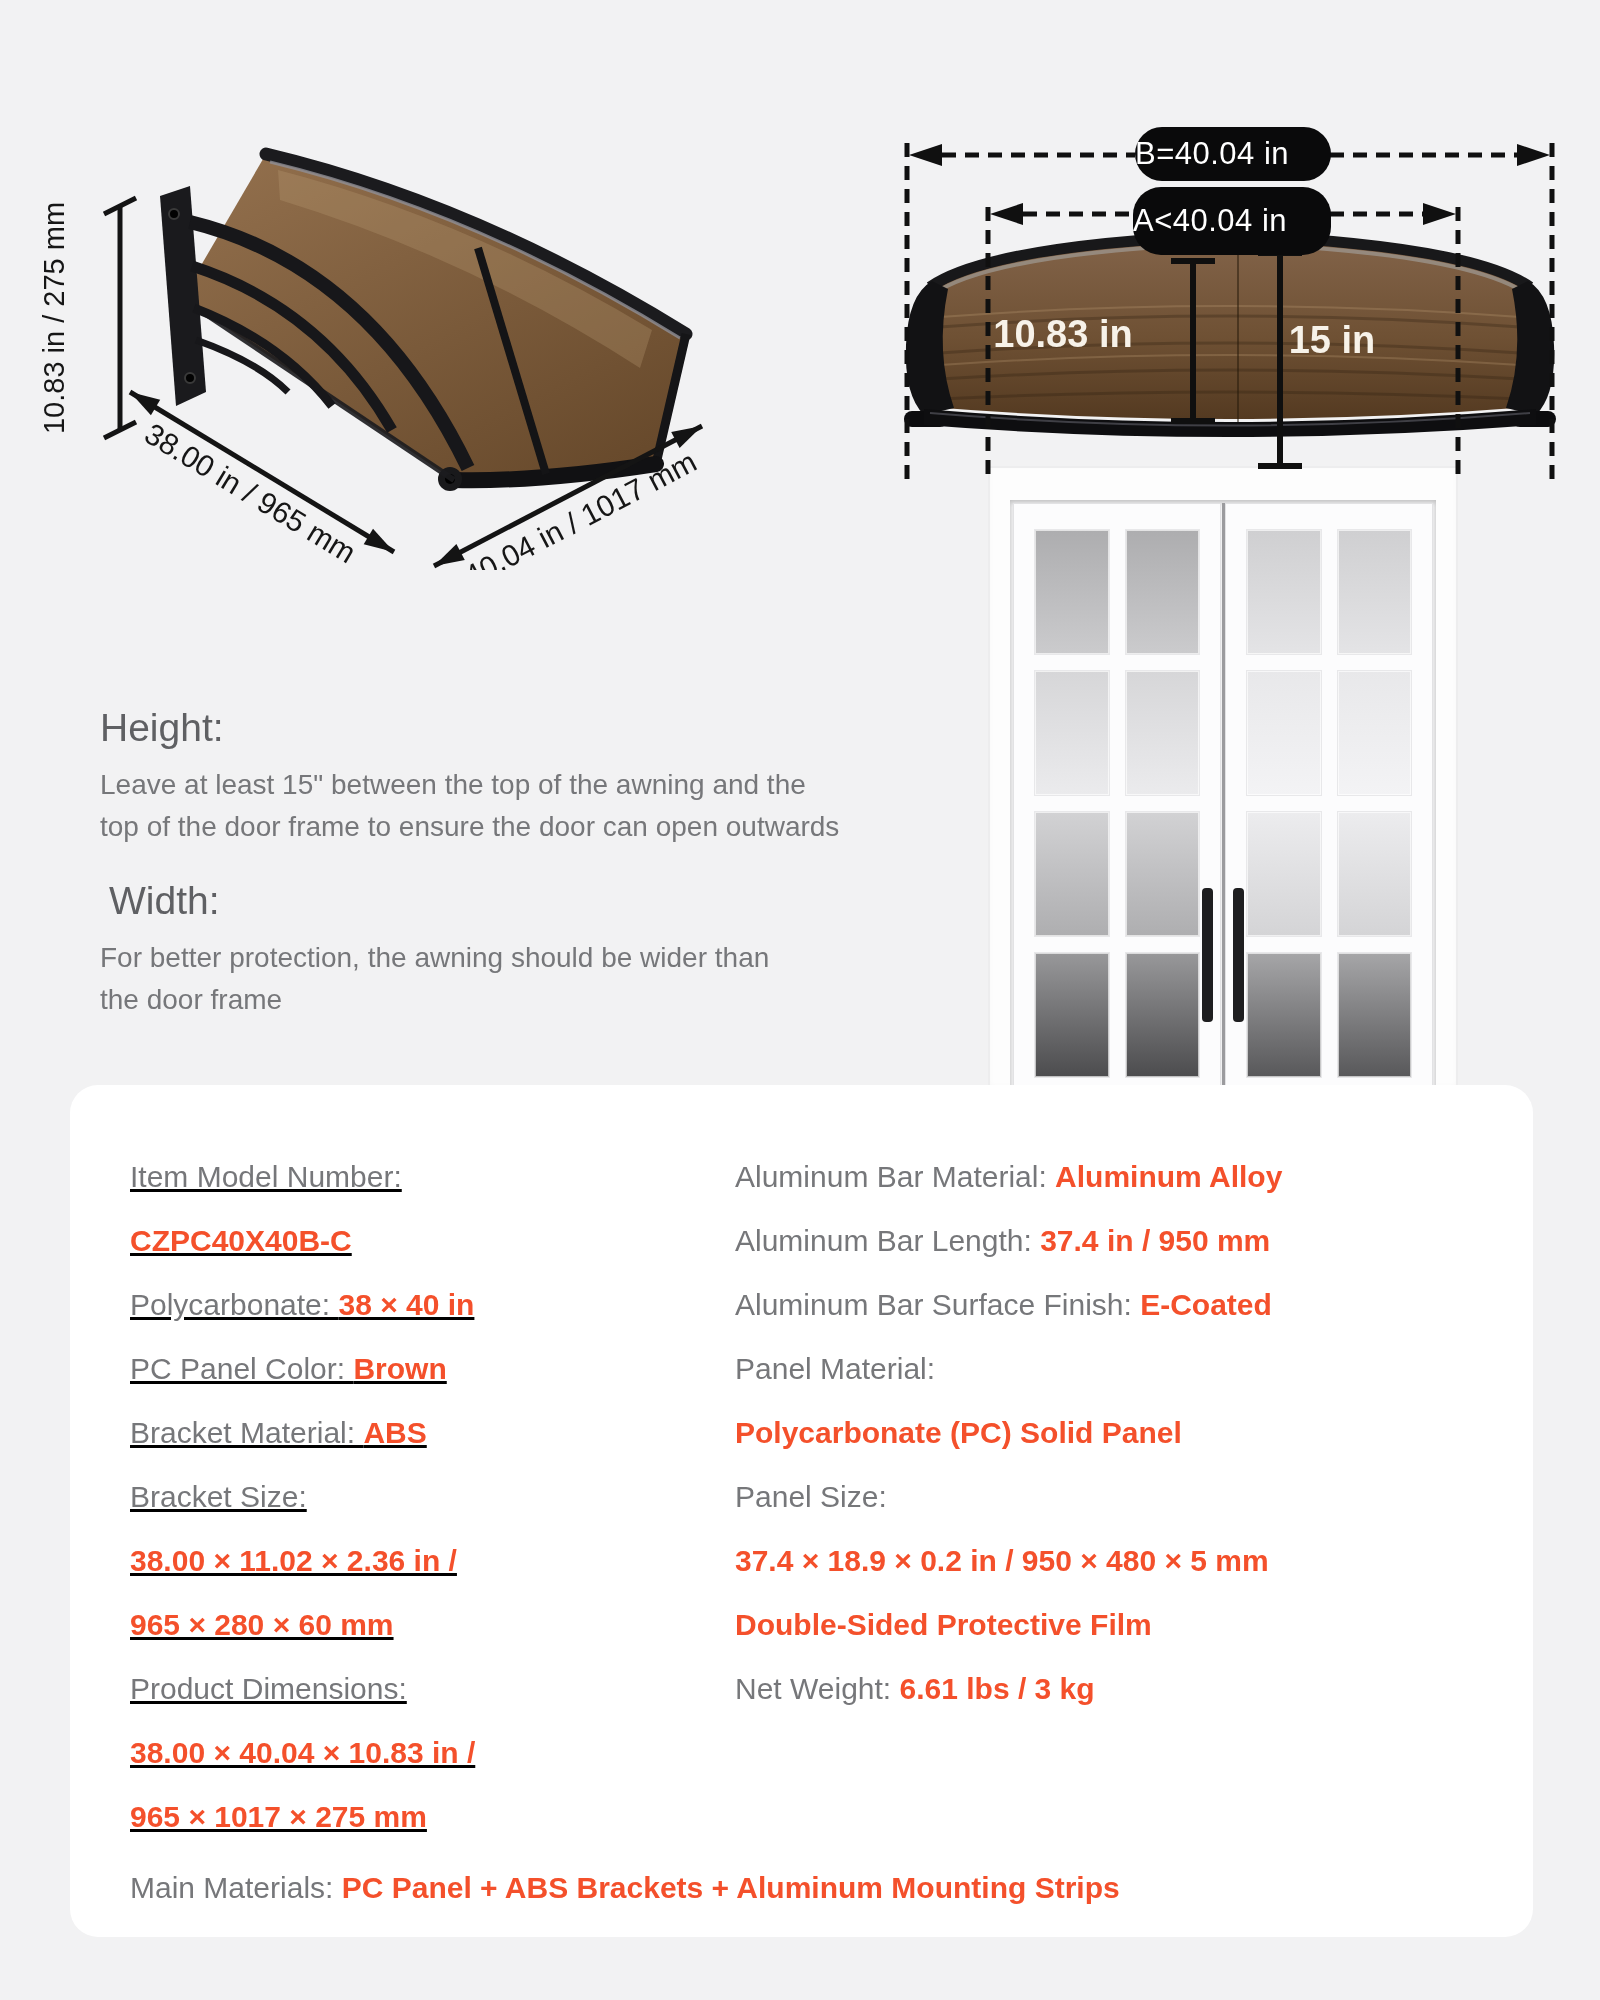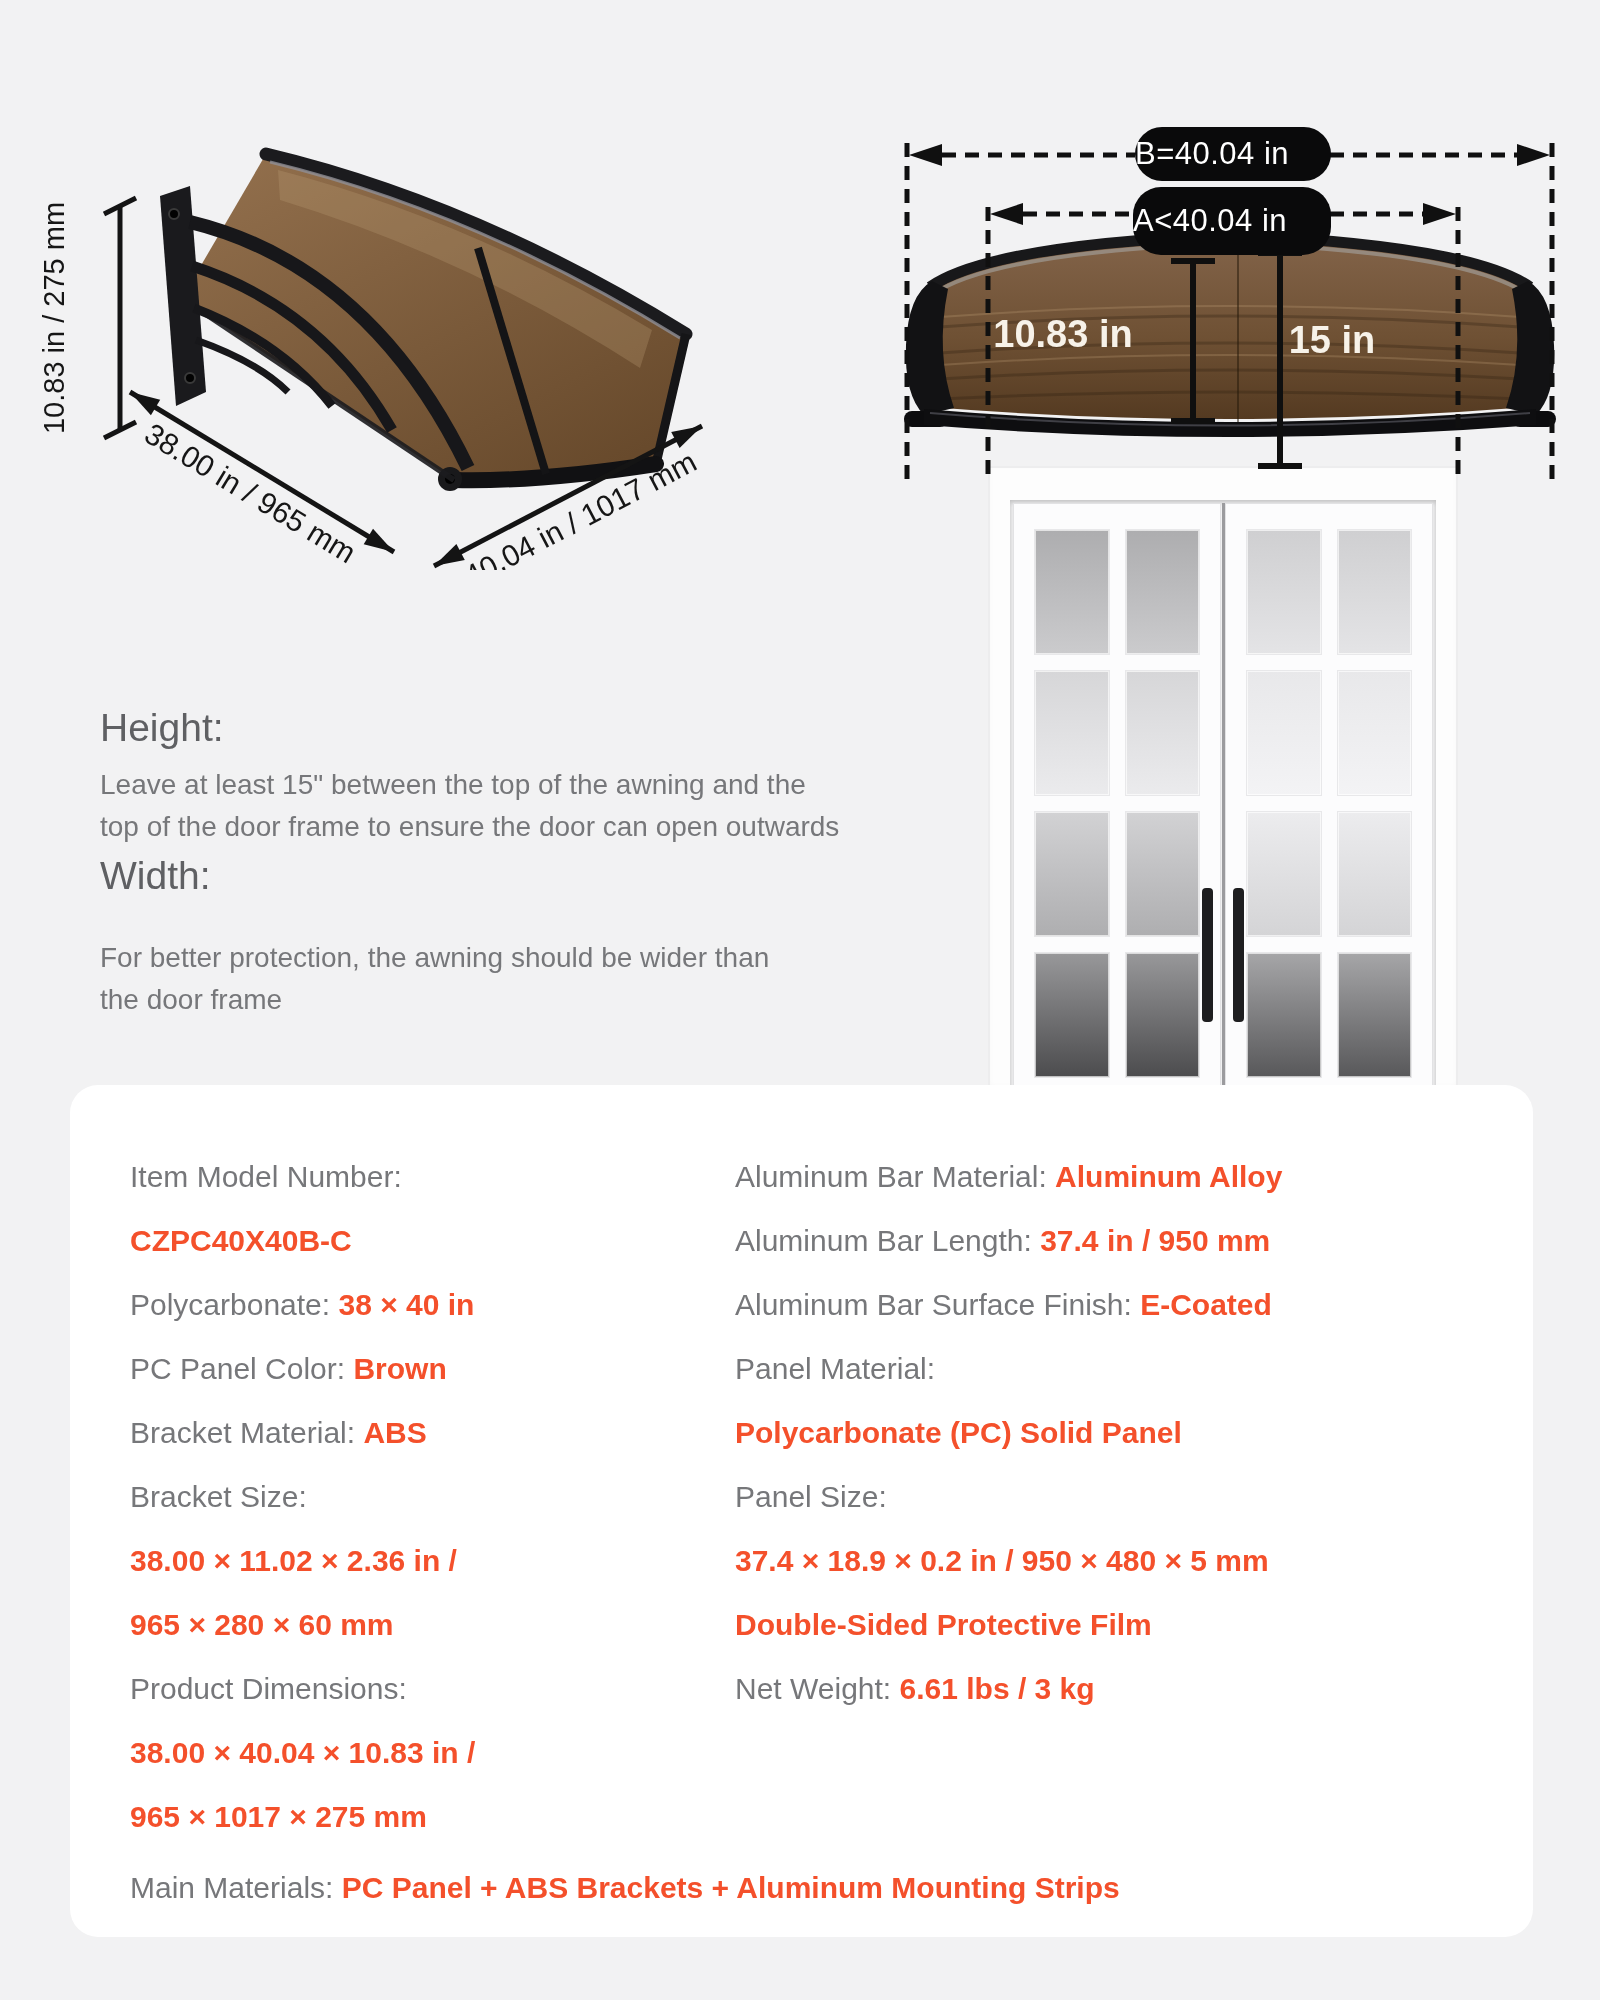--- a/index.html
+++ b/index.html
@@ -42,28 +42,28 @@
   .leafL .r4{background:linear-gradient(180deg,#98989a,#4c4c4e);}
   .leafR .r4{background:linear-gradient(180deg,#a6a6a8,#58585a);}
   .handle{position:absolute;width:11px;height:134px;top:388px;background:#1e1e20;border-radius:4px;}
   .handleL{left:192px;}
   .handleR{left:223px;}
   
   .note-title{position:absolute;left:100px;font-size:39px;font-weight:400;color:var(--heading);margin:0;}
   .note-body{position:absolute;left:100px;font-size:28px;color:var(--label);line-height:42px;margin:0;}
   .nt-height{top:706px;}
   .nb-height{top:764px;}
-  .nt-width{top:854px;}
+  .nt-width{top:879px;margin-left:9px;}
   .nb-width{top:937px;}
   .note-body span{display:block;}
   
   .card{position:absolute;left:70px;top:1085px;width:1463px;height:852px;background:#ffffff;
     border-radius:28px;z-index:5;}
   .spec-col{position:absolute;top:60px;}
-  .spec-col-left{left:60px;}
+  .spec-col-left{left:60px;text-decoration:underline;}
   .spec-col-right{left:665px;}
   .spec-line{line-height:64px;height:64px;font-size:30px;white-space:nowrap;}
   .spec-line .lbl{color:var(--label);}
   .spec-line .val{color:var(--accent);font-weight:700;}
   .spec-footer{position:absolute;left:60px;top:771px;line-height:64px;font-size:30px;white-space:nowrap;}
   .spec-footer .lbl{color:var(--label);}
   .spec-footer .val{color:var(--accent);font-weight:700;}
 </style>
 </head>
 <body>

